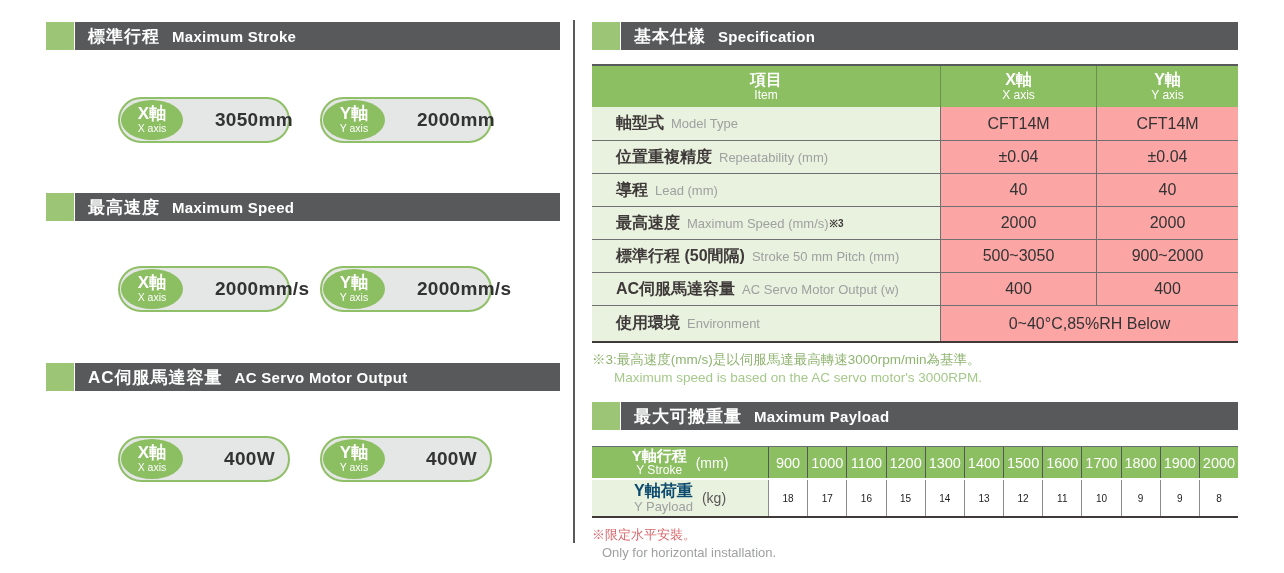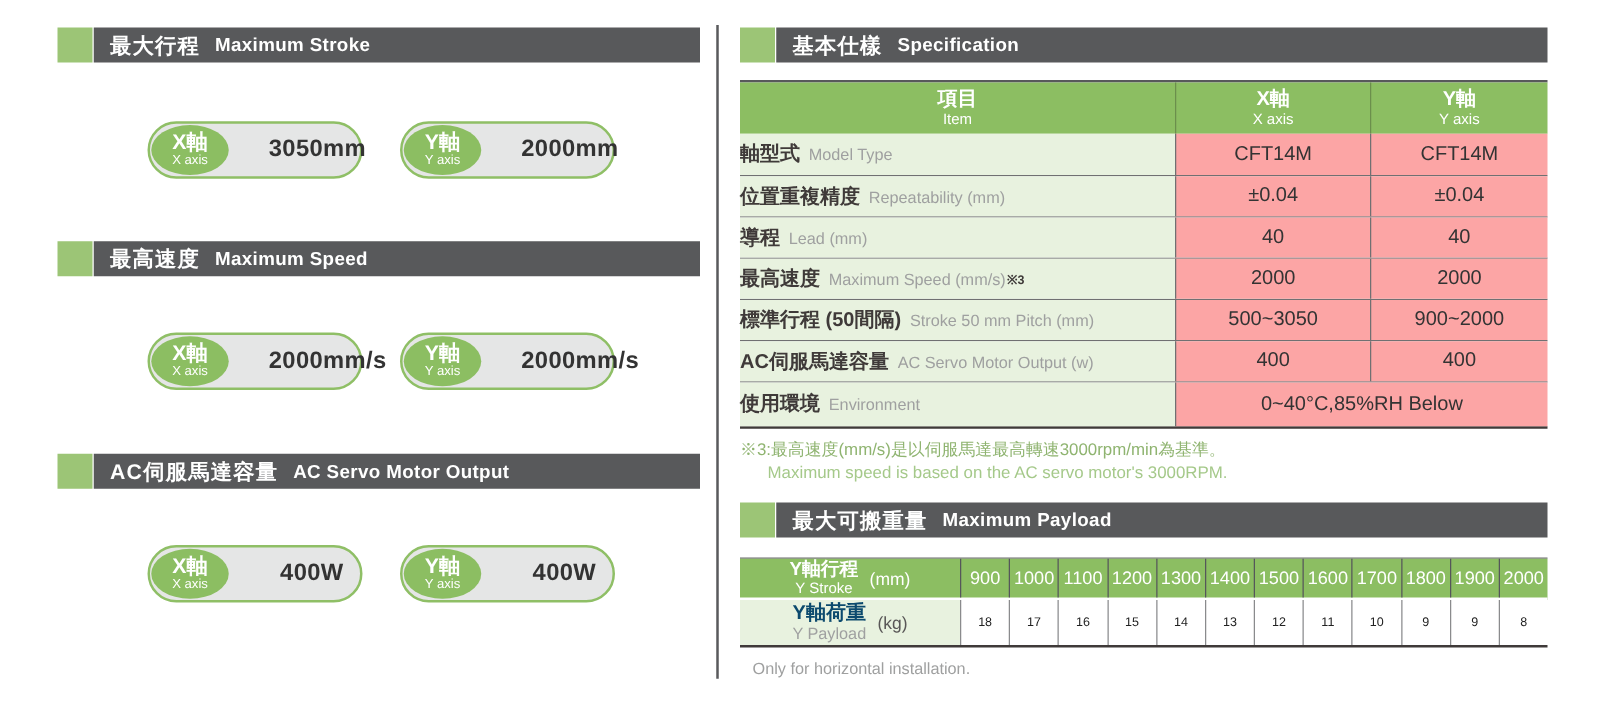--- a/index.html
+++ b/index.html
@@ -39,21 +39,21 @@
   .shc { display:flex; flex-direction:column; align-items:center; justify-content:center; }
   .shc .hzh { font-size:16px; font-weight:bold; line-height:1.15; }
   .shc .hen { font-size:12px; line-height:1.1; }
   .shc.item { width:348px; }
   .shc.xcol { width:156px; border-left:1px solid #6B8F4C; }
   .shc.ycol { width:142px; border-left:1px solid #6B8F4C; }
   .spec-row { display:flex; height:33px; border-top:1px solid #707072; }
   .spec-row:first-child { border-top:none; }
   .spec-row.env { height:36px; }
   .sc { display:flex; align-items:center; }
-  .sc.label { width:348px; background:#E8F2DF; padding-left:0; }
+  .sc.label { width:348px; background:#E8F2DF; padding-left:24px; }
   .sc.label .lzh { font-size:16px; font-weight:bold; color:#3F3A39; white-space:nowrap; }
   .sc.label .len { font-size:13px; color:#9FA0A0; margin-left:7px; white-space:nowrap; }
   .sc.label sup { font-size:10px; color:#3F3A39; font-weight:bold; margin-left:1px; }
   .sc.val { justify-content:center; font-size:16px; color:#333; background:#fca5a5; border-left:1px solid #707072; }
   .sc.vx { width:156px; }
   .sc.vy { width:142px; }
   .sc.vspan { width:298px; }
 
   .spec-note { margin-top:8px; font-size:13.5px; line-height:1.3; }
   .spec-note .n1 { color:#8FB470; }
@@ -86,21 +86,21 @@
 </head>
 <body>
 
 <div class="page">
 
   <div class="left-col">
 
     <div class="hbar">
       <span class="hsq"></span>
       <span class="hdark">
-        <span class="zh">最大行程</span>
+        <span class="zh">標準行程</span>
         <span class="en">Maximum Stroke</span>
       </span>
     </div>
     <div class="badges m1">
       <div class="badge">
         <span class="oval">
           <span class="ozh">X軸</span>
           <span class="oen">X axis</span>
         </span>
         <span class="bval">3050mm</span>
@@ -304,17 +304,18 @@
           <div class="pc pc-w">12</div>
           <div class="pc pc-w">11</div>
           <div class="pc pc-w">10</div>
           <div class="pc pc-w">9</div>
           <div class="pc pc-w">9</div>
           <div class="pc pc-w">8</div>
         </div>
     </div>
 
     <div class="pl-note">
+      <div class="n1">※限定水平安裝。</div>
       <div class="n2">Only for horizontal installation.</div>
     </div>
 
   </div>
 </div>
 
 </body></html>

